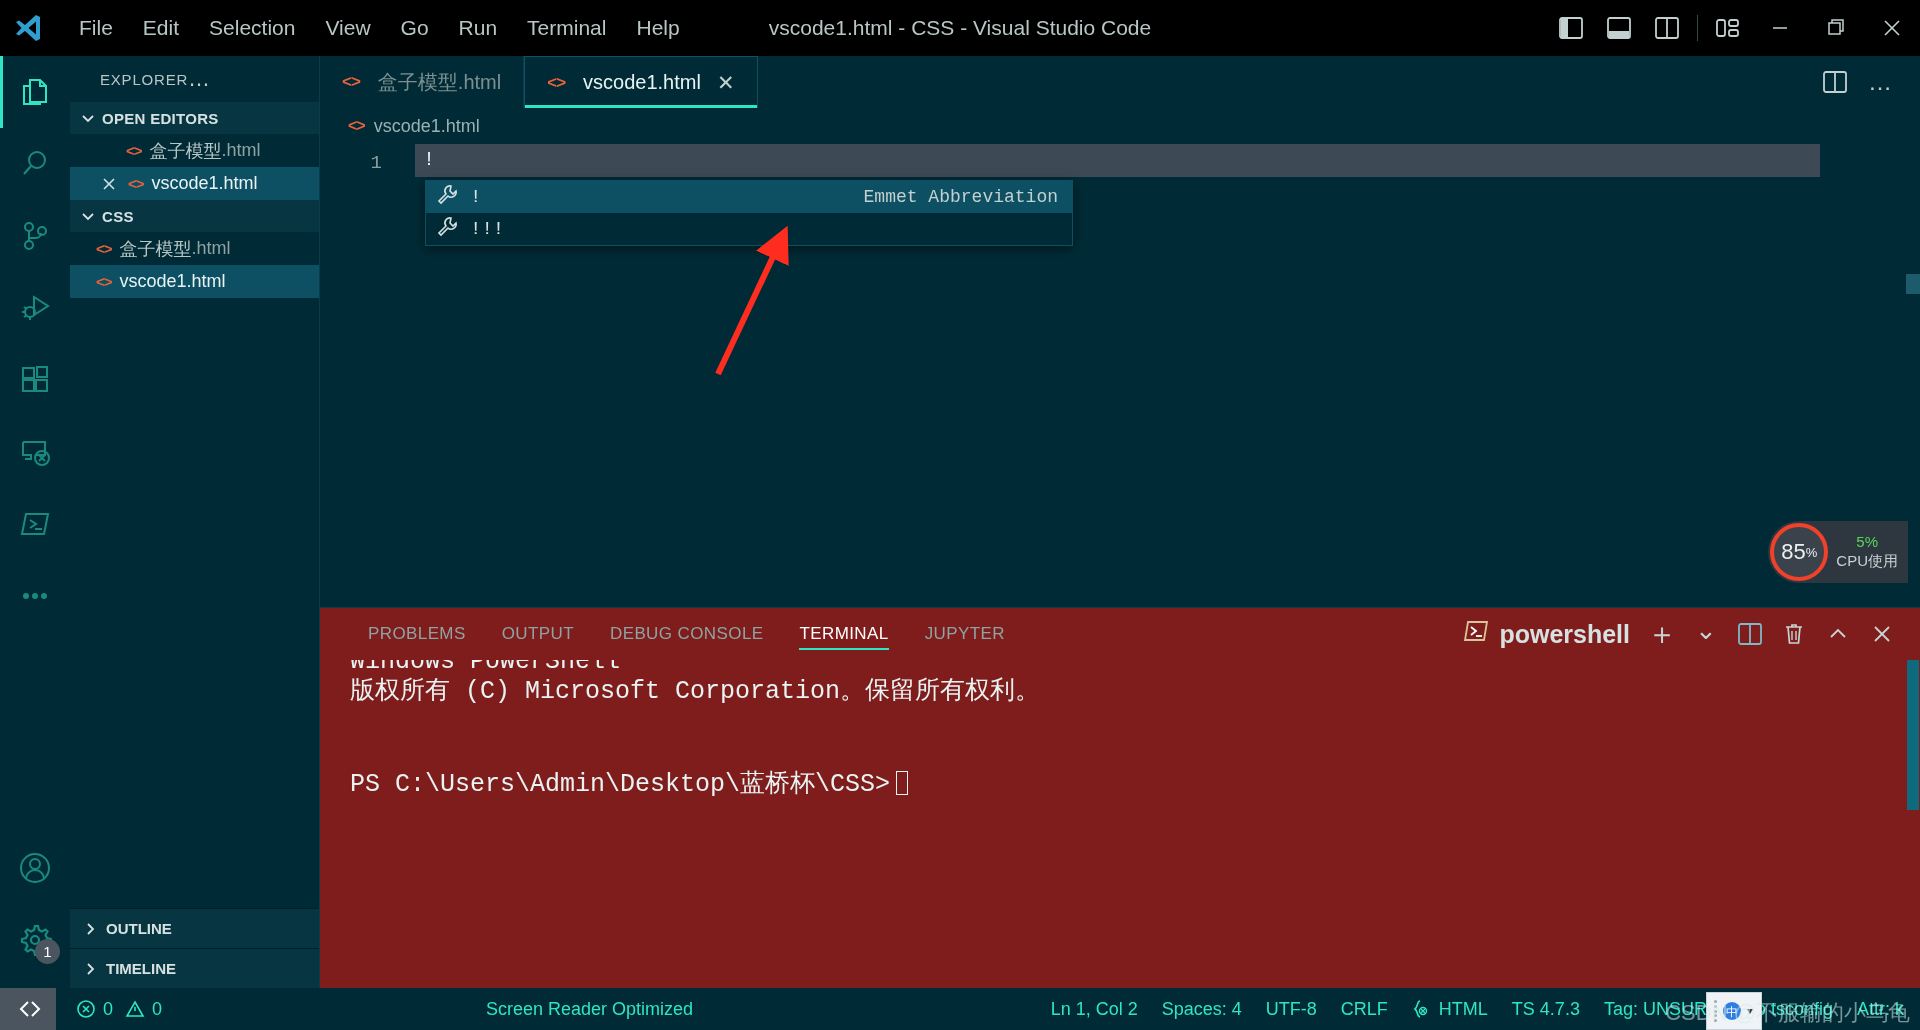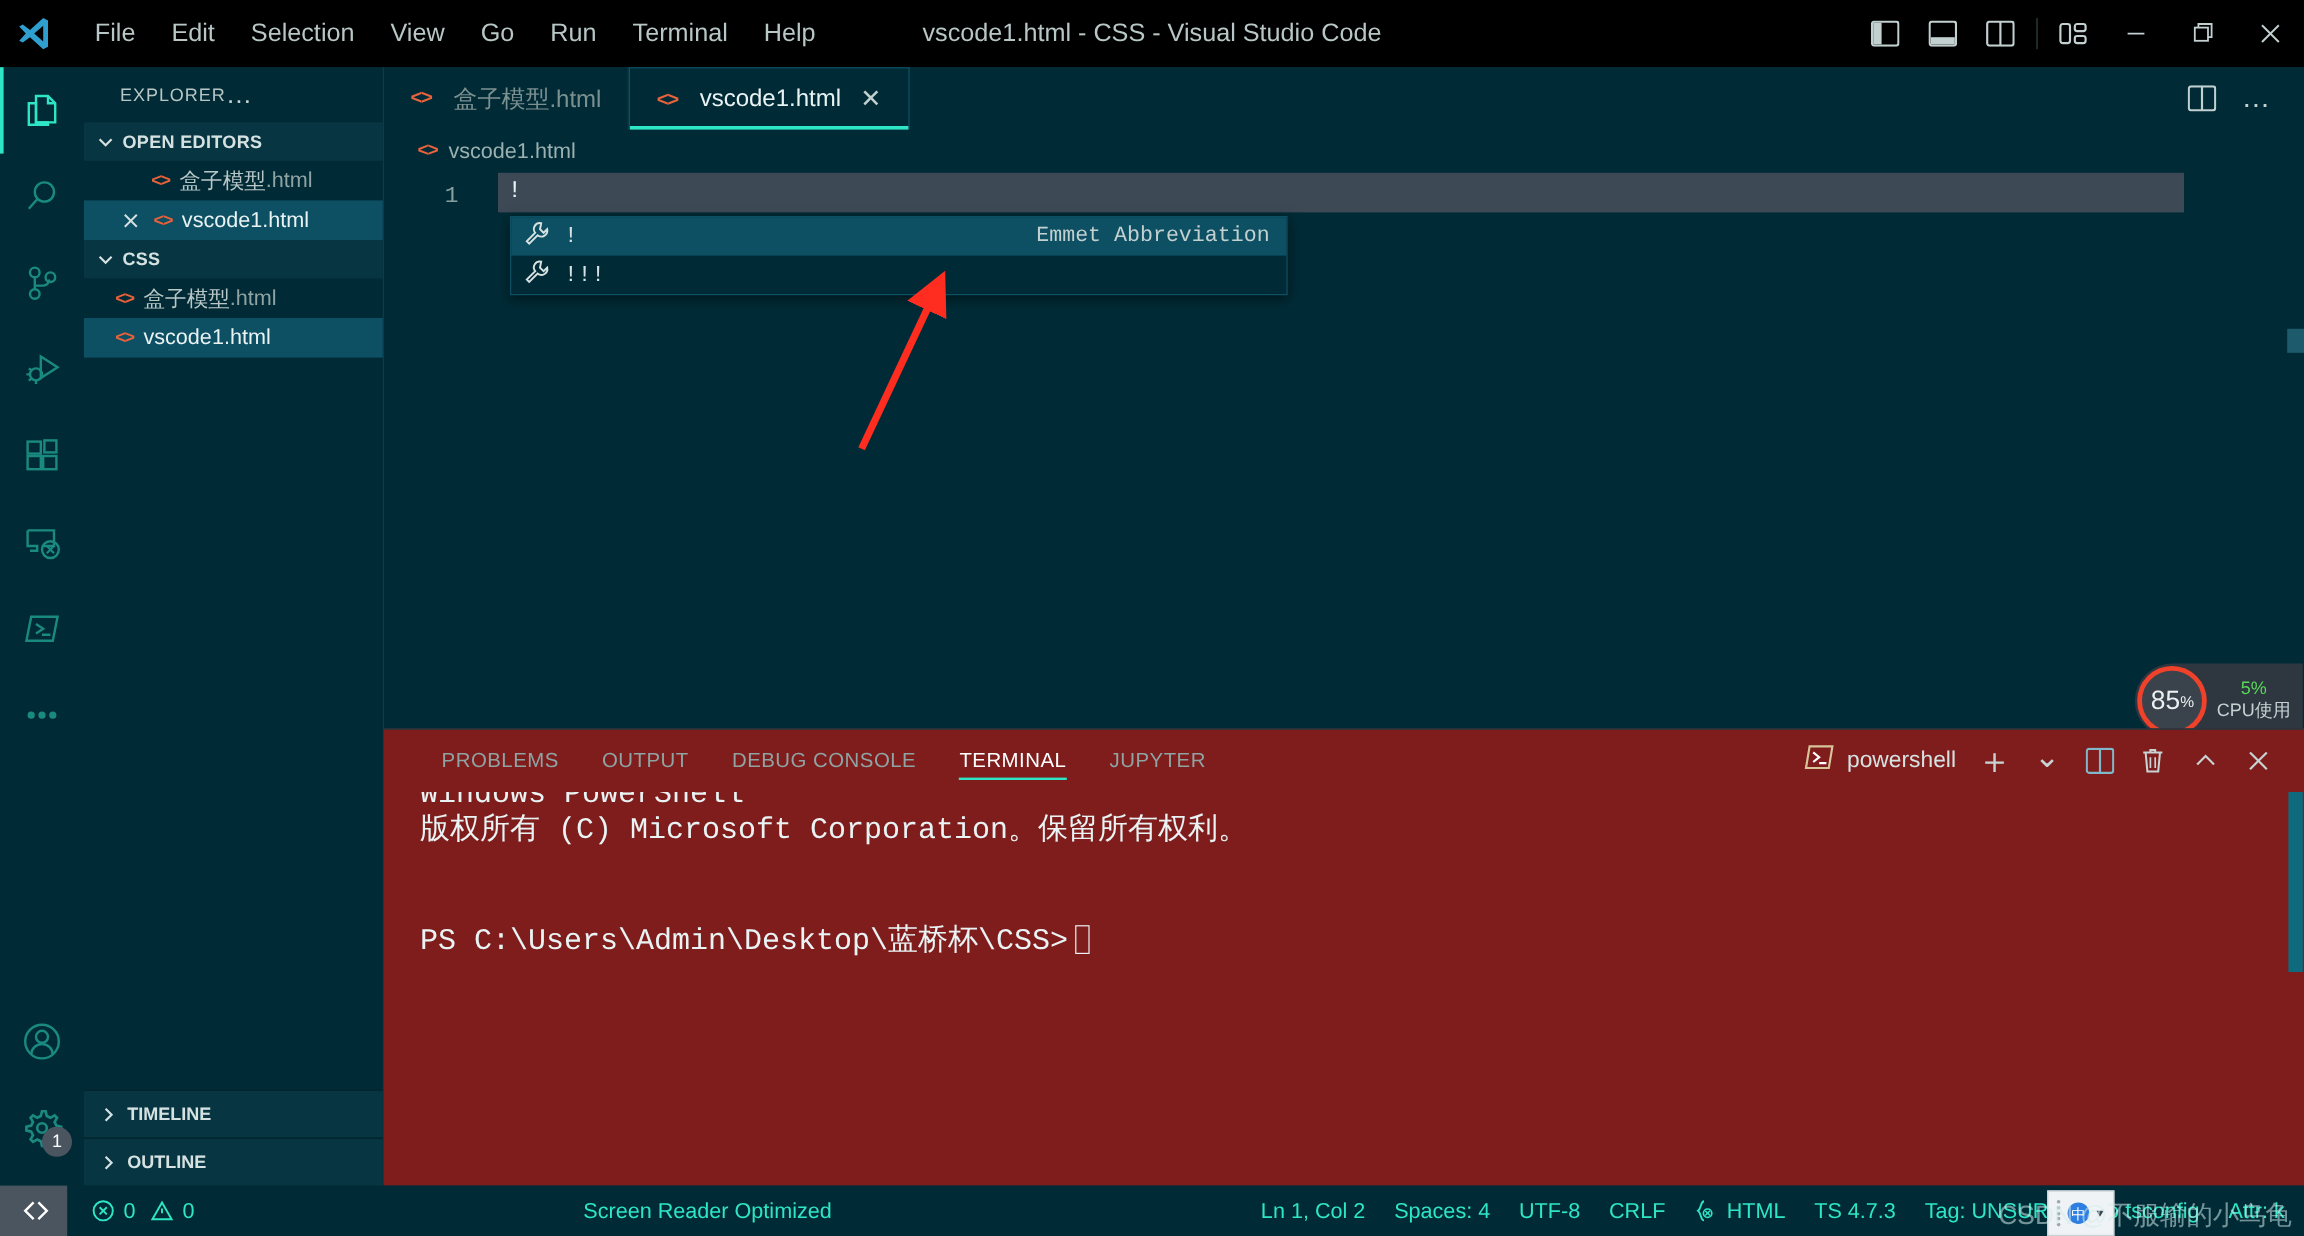--- a/index.html
+++ b/index.html
@@ -132,22 +132,22 @@
   }
   .suggest-row.selected { background: #0d4f63; }
   .sg-left { display: flex; align-items: center; gap: 12px; }
   .sg-detail { font-size: 18px; color: #c2d0d0; }
 
   
   #annotation-arrow { position: absolute; left: 320px; top: 88px; pointer-events: none; }
 
   
   #cpu-widget {
-    position: absolute; right: 1px; top: 521px; height: 62px; display: flex; align-items: center;
-    background: #2e3740; border-radius: 32px 0 0 32px; padding-right: 10px; margin-top: 32px;
+    position: absolute; right: 12px; top: 521px; height: 62px; display: flex; align-items: center;
+    background: #2e3740; border-radius: 32px 0 0 32px; padding-right: 10px;
   }
   #cpu-ring {
     width: 58px; height: 58px; border-radius: 50%; border: 4px solid #f0422a; background: #3a434c;
     display: flex; align-items: center; justify-content: center; margin: 0 8px 0 2px;
     color: #ecf0f1;
   }
   #cpu-pct-num { font-size: 22px; font-family: "Liberation Sans", sans-serif; }
   #cpu-pct-sym { font-size: 13px; }
   #cpu-texts { display: flex; flex-direction: column; align-items: center; line-height: 1.25; }
   #cpu-small { font-size: 15px; color: #5ad65a; }
@@ -163,21 +163,21 @@
   }
   .p-tab {
     font-size: 17px; color: #8fa3a3; padding: 0 18px; height: 52px; display: flex;
     align-items: center; position: relative; letter-spacing: .4px;
   }
   .p-tab.active { color: #ffffff; }
   .p-tab.active::after {
     content: ''; position: absolute; left: 18px; right: 18px; bottom: 10px; height: 2px; background: #2ee6c5;
   }
   #panel-actions { margin-left: auto; display: flex; align-items: center; gap: 4px; padding-right: 18px; }
-  #shell-chip { display: flex; align-items: center; gap: 10px; font-size: 19px; color: #d6e2e2; padding-right: 8px; }
+  #shell-chip { display: flex; align-items: center; gap: 10px; font-size: 25px; color: #d6e2e2; padding-right: 8px; font-weight: bold; }
   .p-act { width: 40px; height: 44px; display: flex; align-items: center; justify-content: center; color: #c8d4d4;}
   #terminal-body {
     position: absolute; left: 0; right: 14px; top: 52px; bottom: 0; overflow: hidden;
     font-family: "Liberation Mono", monospace; font-size: 25px; color: #e9f3f3;
     padding-left: 30px; padding-top: 0px; line-height: 31px;
   }
   .t-line { white-space: pre; }
   .t-clip { height: 16px; overflow: hidden; }
   #term-block { display: inline-block; width: 12px; height: 24px; border: 1px solid #e9f3f3; vertical-align: -4px; margin-left: 6px;}
   #panel-scroll {
@@ -406,27 +406,27 @@
     <span class="html-icon">&lt;&gt;</span>
     <span>vscode1</span>
       <span>.html</span>
   </div>
 
   <div id="sidebar-bottom">
     <div class="sb-collapsed">
       <svg width="16" height="16" viewBox="0 0 16 16">
           <polyline points="6,3 11,8 6,13" fill="none" stroke="#d6e2e2" stroke-width="1.8"></polyline>
         </svg>
-      <span>TIMELINE</span>
+      <span>OUTLINE</span>
     </div>
     <div class="sb-collapsed">
       <svg width="16" height="16" viewBox="0 0 16 16">
           <polyline points="6,3 11,8 6,13" fill="none" stroke="#d6e2e2" stroke-width="1.8"></polyline>
         </svg>
-      <span>OUTLINE</span>
+      <span>TIMELINE</span>
     </div>
   </div>
 </div>
 
 <div id="editor-area">
   <div id="tabs-row">
     <div class="tab">
       <span class="html-icon" style="font-size:17px">&lt;&gt;</span>
       <span><span>盒子模型</span><span>.html</span></span>
     </div>

